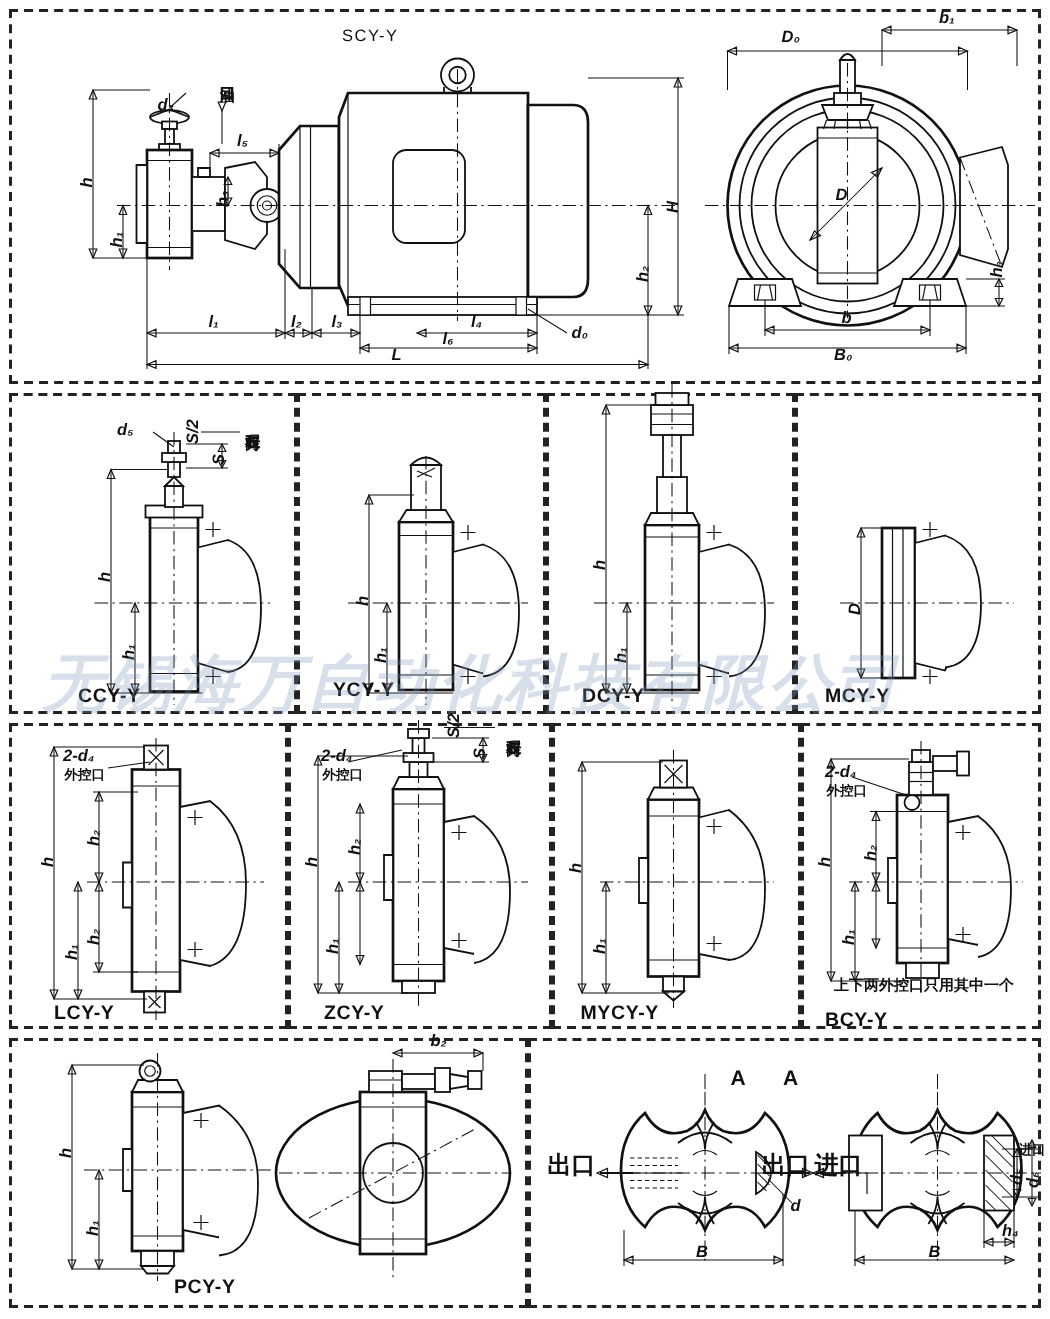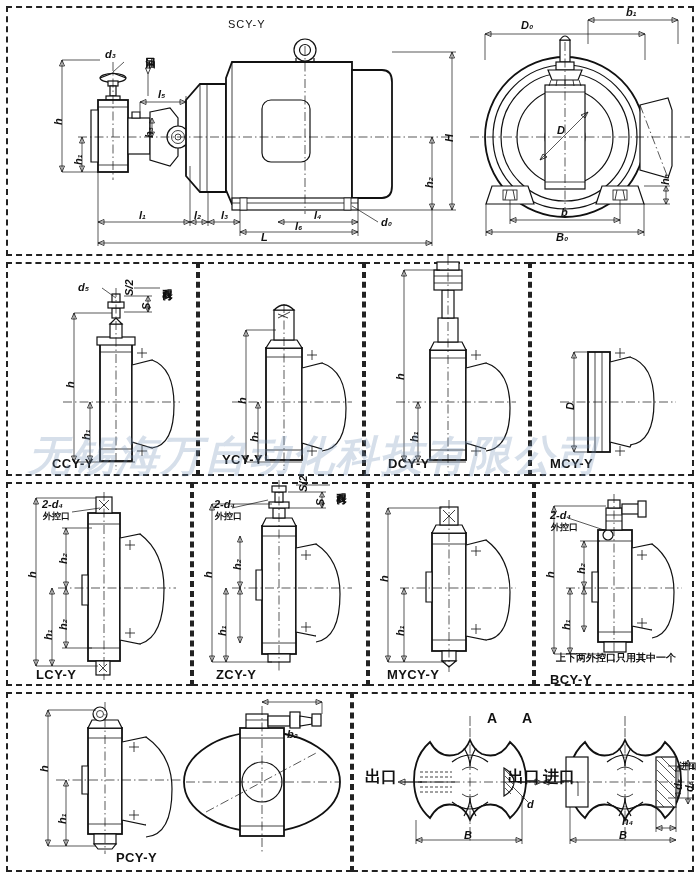--- a/index.html
+++ b/index.html
@@ -205,21 +205,21 @@
     <line x1="620" y1="200" x2="620" y2="224" class="dimline"></line>
     <line x1="486" y1="204" x2="486" y2="236" class="dimline"></line>
     <line x1="644" y1="204" x2="644" y2="236" class="dimline"></line>
 
     <line x1="666" y1="186" x2="666" y2="204" class="dimline"></line>
     <path class="ln thin" d="M666 186 l-2.5 5 h5 z M666 204 l-2.5 -5 h5 z" fill="#111"></path>
     <line x1="644" y1="186" x2="670" y2="186" class="dimline"></line>
     <line x1="644" y1="204" x2="670" y2="204" class="dimline"></line>
   </svg>
 
-  <div class="dim" style="left:105px;top:48px;">d₃</div>
+  <div class="dim" style="left:105px;top:64px;">d₃</div>
   <div class="cnv" style="left:143px;top:50px;">回油口</div>
   <div class="dim" style="left:158px;top:88px;">l₅</div>
   <div class="dimv" style="left:52px;top:125px;">h</div>
   <div class="dimv" style="left:72px;top:165px;">h₁</div>
   <div class="dimv" style="left:143px;top:138px;">h₃</div>
   <div class="dimv" style="left:443px;top:142px;">H</div>
   <div class="dimv" style="left:423px;top:188px;">h₂</div>
   <div class="dim" style="left:139px;top:209px;">l₁</div>
   <div class="dim" style="left:194px;top:209px;">l₂</div>
   <div class="dim" style="left:221px;top:209px;">l₃</div>
@@ -665,33 +665,33 @@
 
       <line x1="570" y1="840" x2="676" y2="840" class="dimline"></line>
       <path class="ln thin" d="M570 840 l6 -2.5 v5 z M676 840 l-6 -2.5 v5 z" fill="#111"></path>
       <line x1="570" y1="807" x2="570" y2="844" class="dimline"></line>
       <line x1="625" y1="726" x2="625" y2="716" class="dimline"></line>
     </g>
   </svg>
 
   <div class="dimv" style="left:38px;top:772px;">h</div>
   <div class="dimv" style="left:56px;top:824px;">h₁</div>
-  <div class="dim" style="left:287px;top:728px;">b₂</div>
+  <div class="dim" style="left:287px;top:688px;">b₂</div>
 
   <div class="secmark" style="left:487px;top:710px;">A</div>
   <div class="secmark" style="left:522px;top:710px;">A</div>
 
   <div class="bigcn" style="left:365px;top:767px;">出口</div>
   <div class="bigcn" style="left:543px;top:767px;">进口</div>
   <div class="dim" style="left:527px;top:798px;">d</div>
   <div class="dim" style="left:464px;top:829px;">B</div>
 
   <div class="bigcn" style="left:508px;top:767px;">出口</div>
   <div class="cn" style="left:679px;top:760px;">进口</div>
   <div class="dimv" style="left:672px;top:790px;">d₅</div>
   <div class="dimv" style="left:683px;top:792px;">d₆</div>
-  <div class="dim" style="left:622px;top:815px;">h₄</div>
+  <div class="dim" style="left:668px;top:815px;">h₄</div>
   <div class="dim" style="left:619px;top:829px;">B</div>
 
   <div class="cap" style="left:116px;top:850px;width:128px;">PCY-Y</div>
 
   <div id="watermark">无锡海万自动化科技有限公司</div>
 </div>
 
 </body></html>

